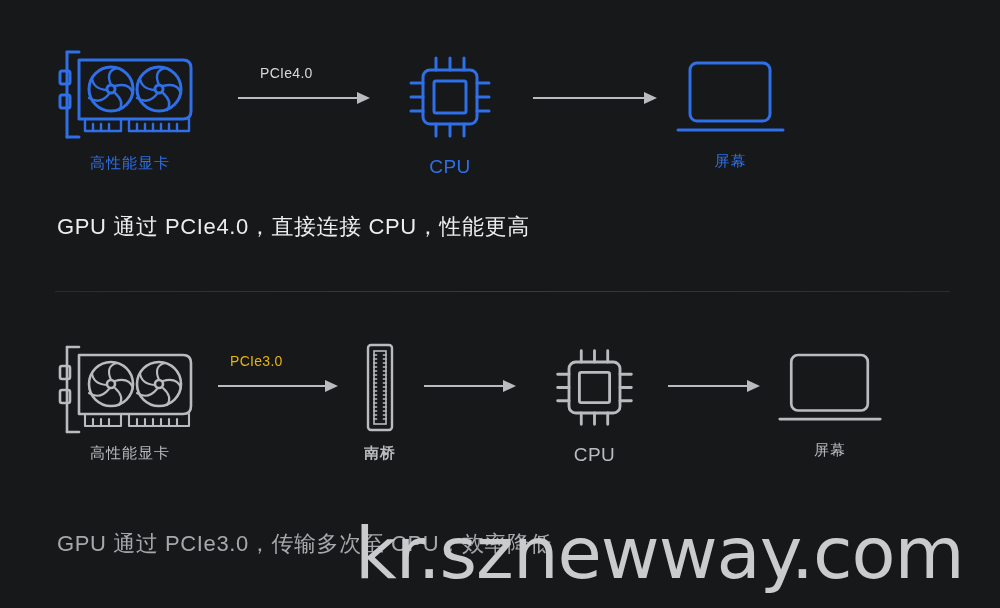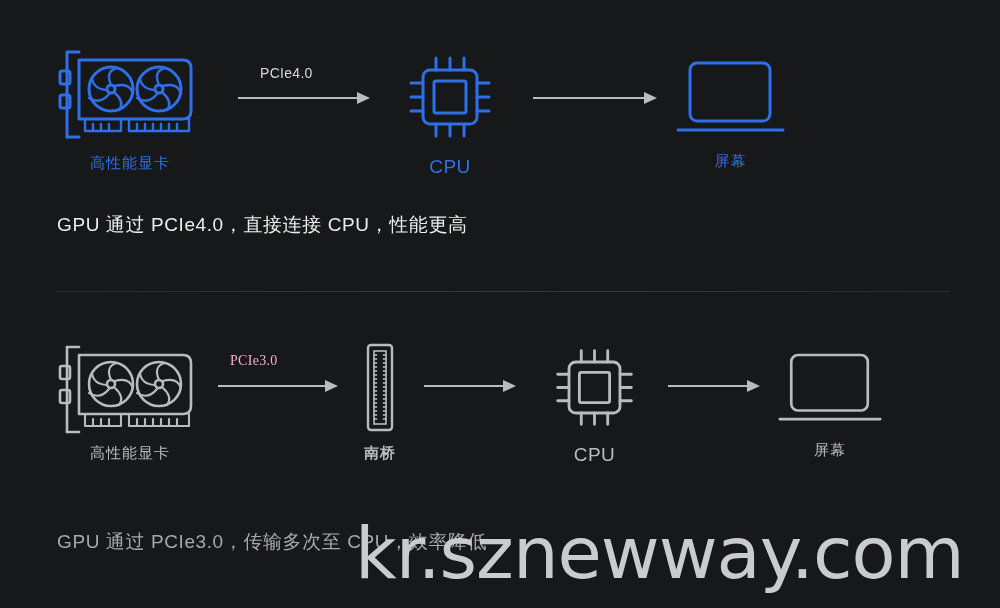--- a/index.html
+++ b/index.html
@@ -57,26 +57,26 @@
     border-left: 13px solid #b9bcbf;
     top: -5px;
   }
   .arrow-caption {
     position: absolute;
     font-size: 14px;
     color: #d8d8d8;
     white-space: nowrap;
     letter-spacing: 0.3px;
   }
-  .arrow-caption.dim { color: #f9a8d4; font-family: Liberation Serif, serif; }
+  .arrow-caption.dim { color: #eab308; }
 
   
   .row-caption {
     position: absolute;
-    font-size: 19px;
+    font-size: 22px;
     letter-spacing: 0.6px;
     white-space: nowrap;
   }
   .caption-bright { color: #eceded; }
   .caption-dim { color: #a6a9ab; }
 
   
   .divider {
     position: absolute;
     left: 55px;

